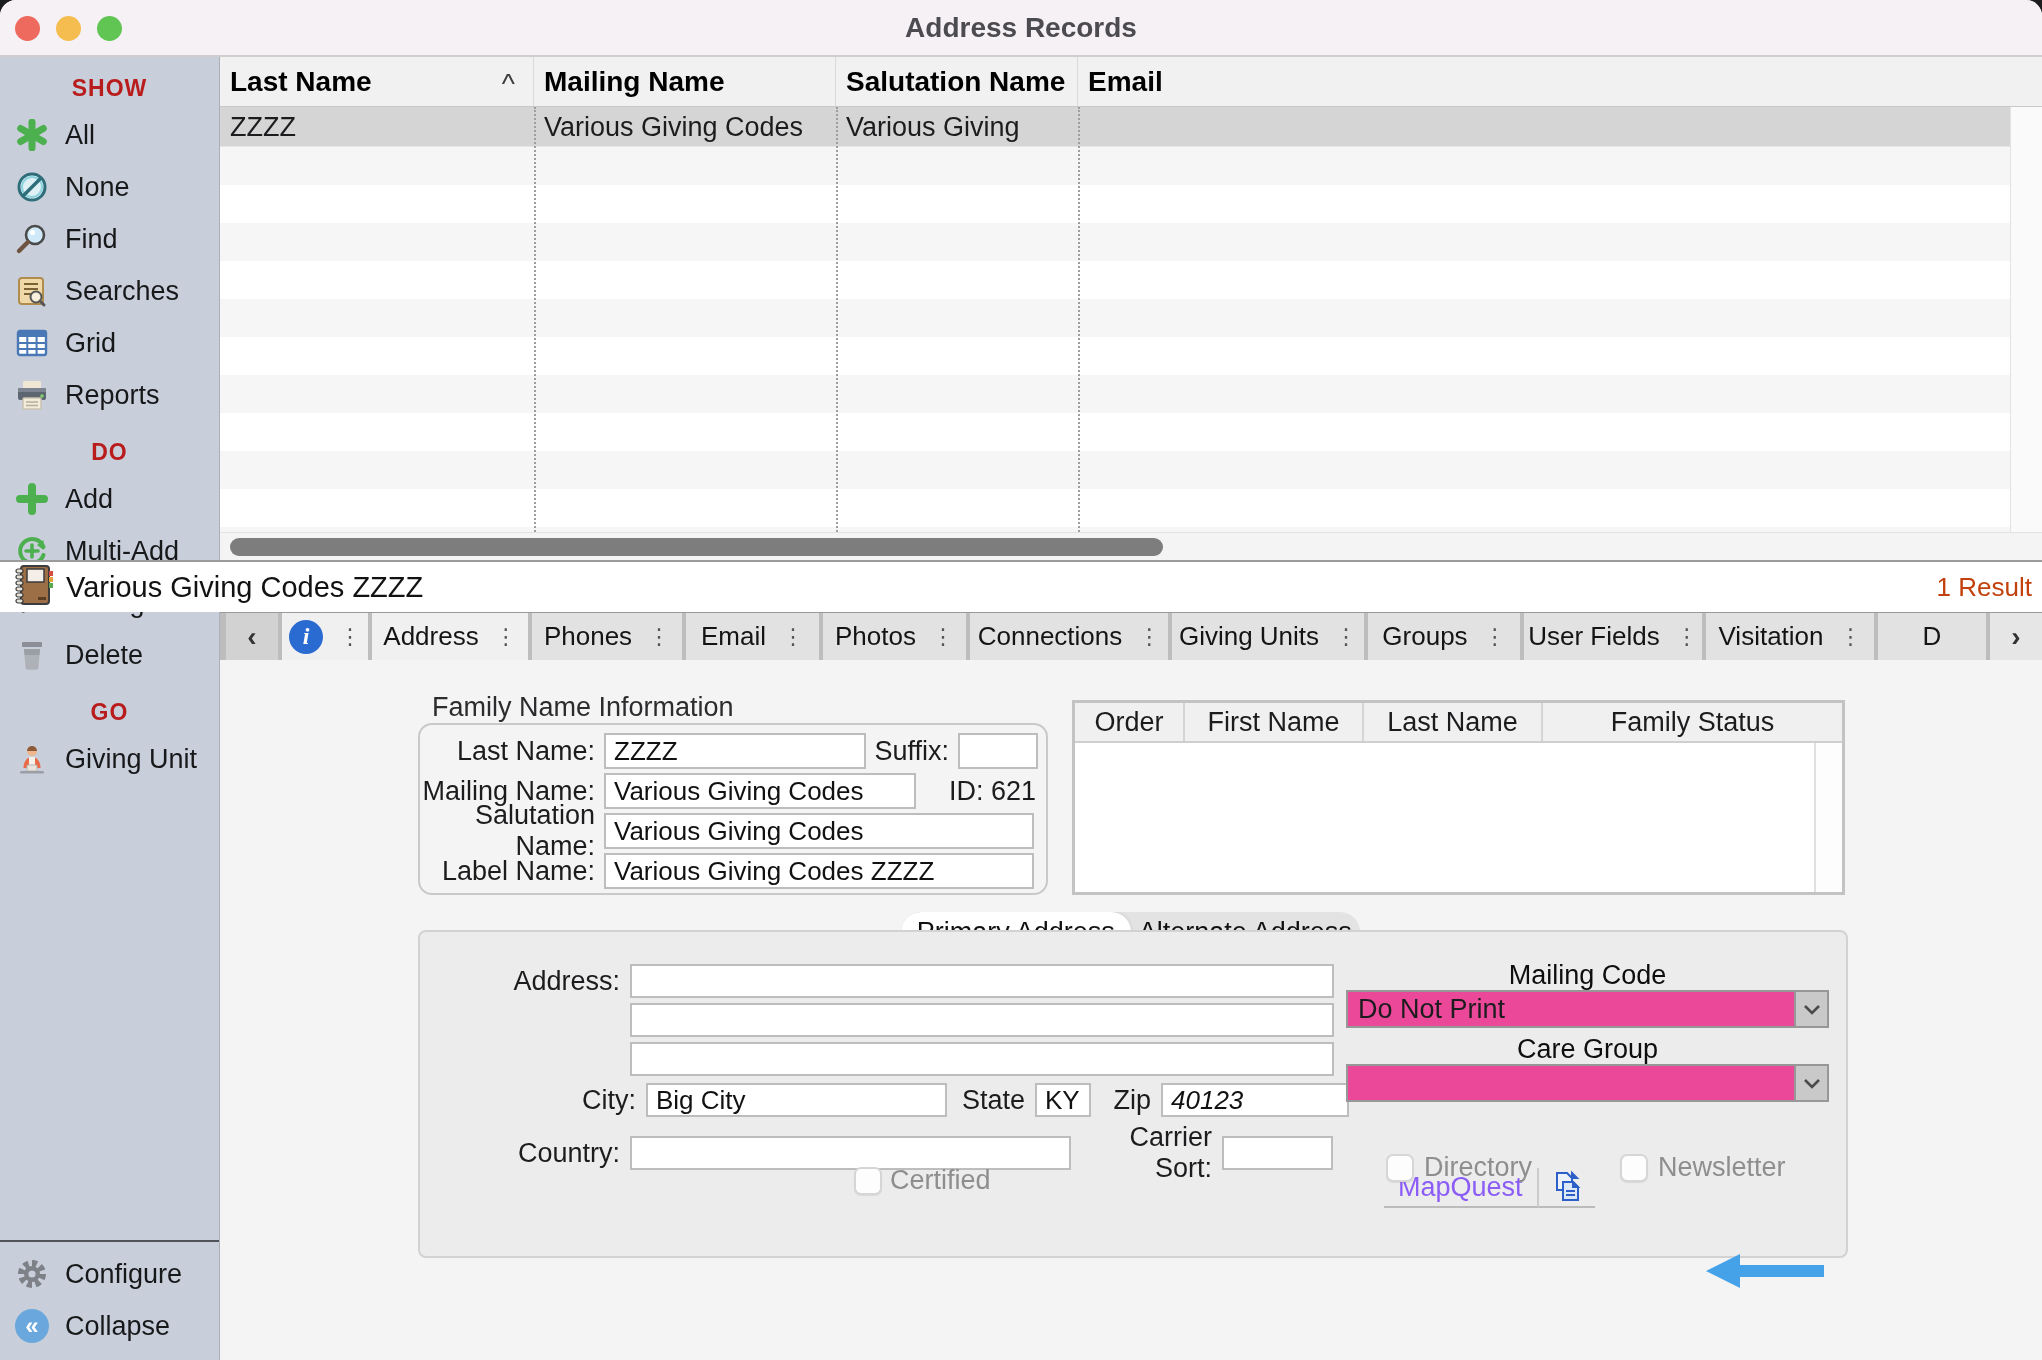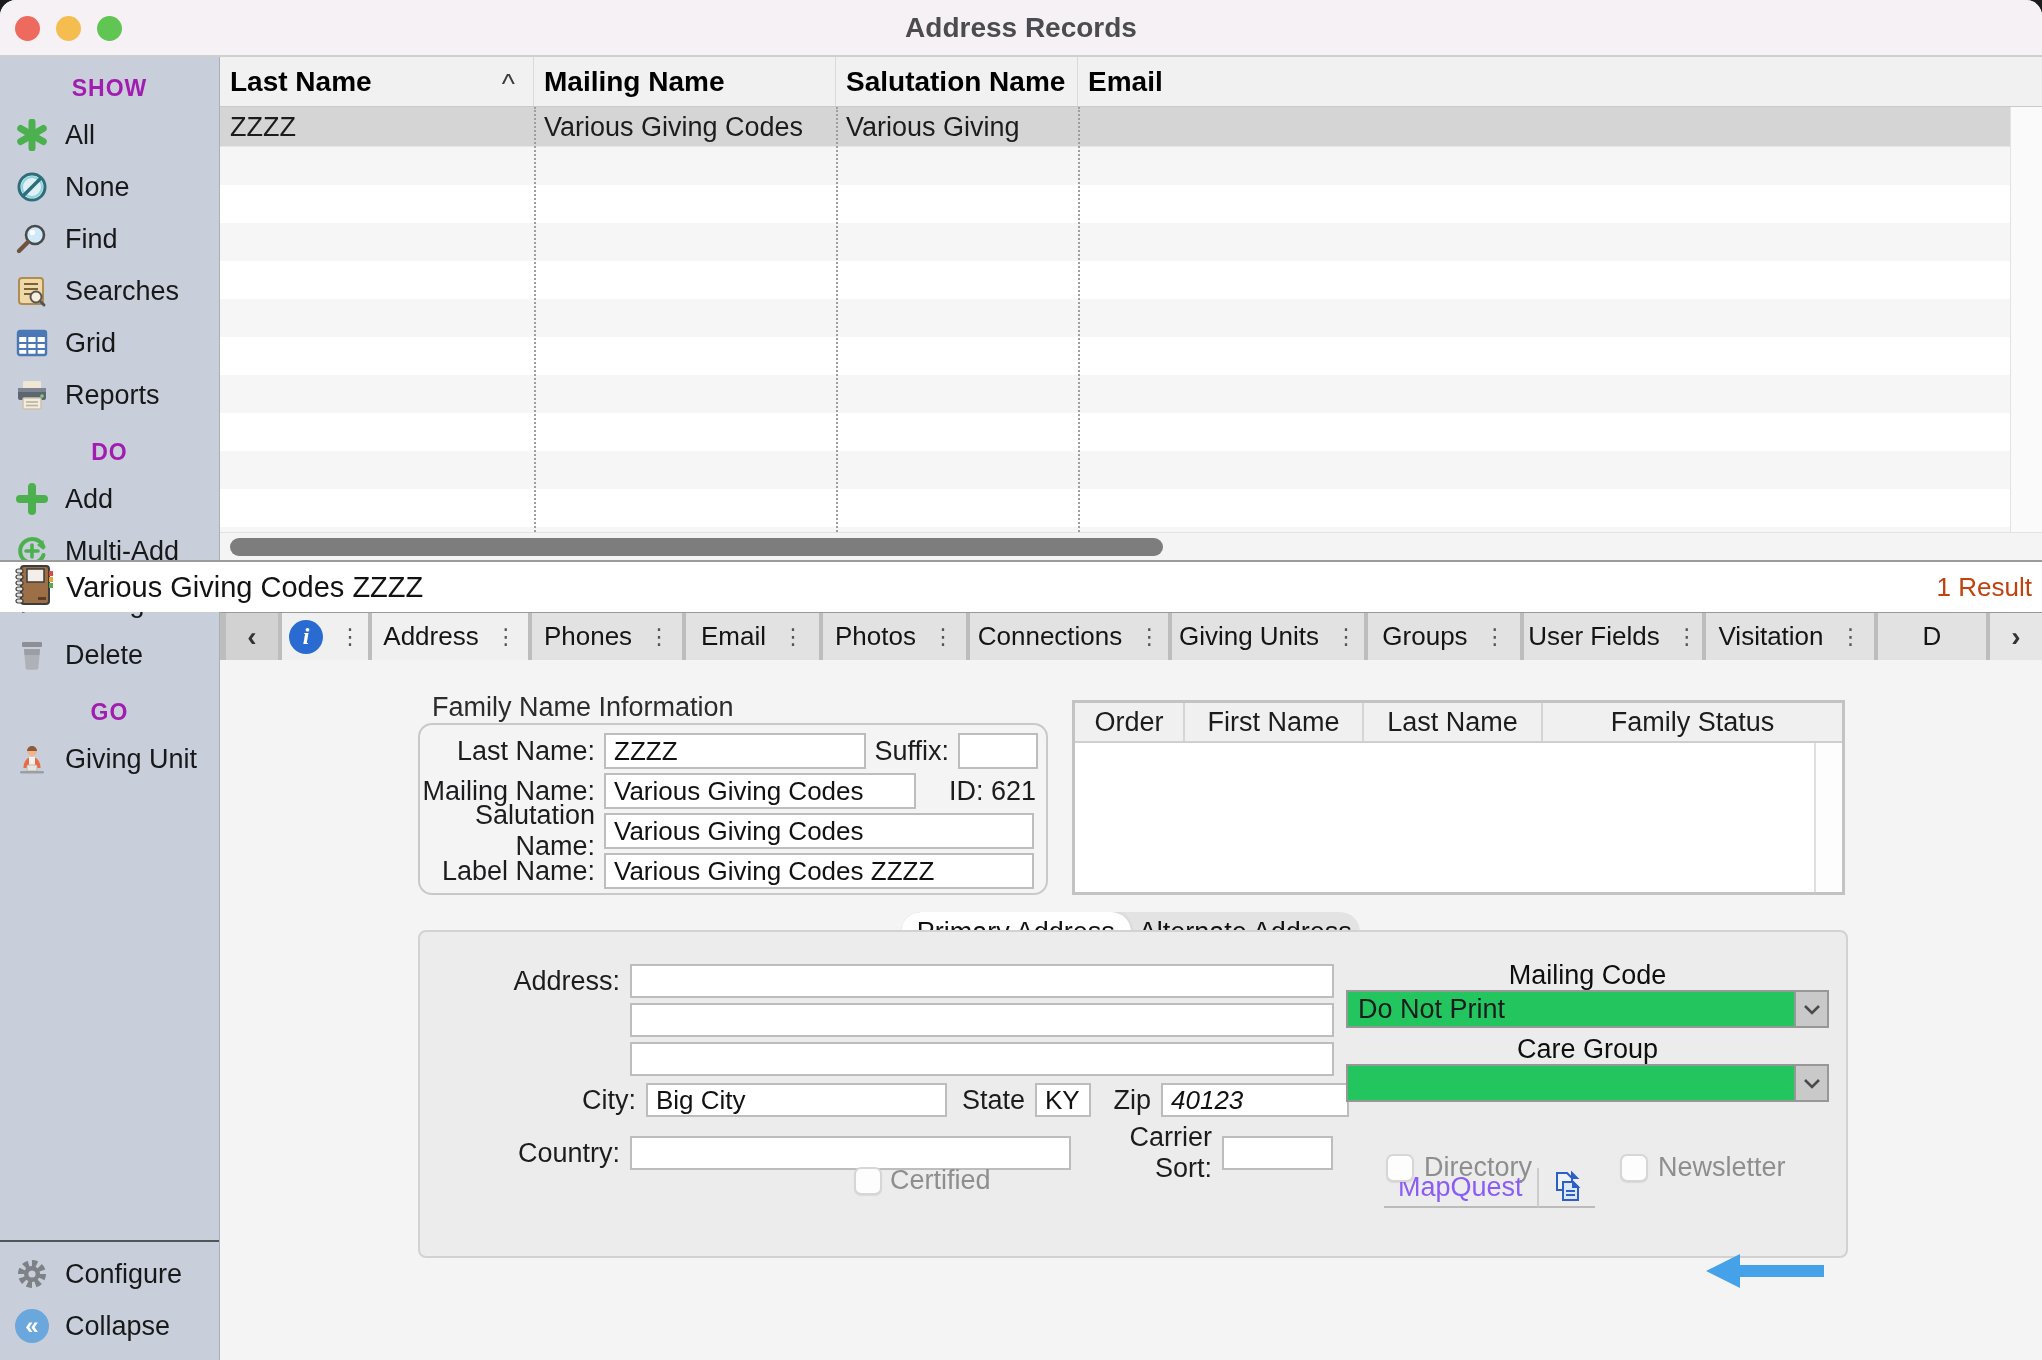--- a/index.html
+++ b/index.html
@@ -16,21 +16,21 @@
   .t-yellow { left:56px; background:#f5bd4f; }
   .t-green { left:97px; background:#61c554; }
   .win-title { position:absolute; left:0; right:0; top:0; height:55px; line-height:55px;
                text-align:center; font-size:28px; font-weight:bold; color:#4c4c50; }
 
   
   .sidebar { position:absolute; left:0; top:57px; width:220px; height:1303px;
              background:#c8cfda; border-right:1px solid #aab0ba; }
   .side-section { margin-top:10px; }
   .side-header { height:42px; line-height:42px; text-align:center; font-size:23px;
-                 font-weight:bold; color:#a21caf; letter-spacing:1px; }
+                 font-weight:bold; color:#b91c1c; letter-spacing:1px; }
   .side-item { height:52px; display:flex; align-items:center; cursor:default; }
   .side-item .ic { width:36px; height:36px; margin-left:14px; flex:none;
                    display:flex; align-items:center; justify-content:center; }
   .side-item .lbl { margin-left:15px; font-size:27px; color:#17181a; }
   .side-footer { position:absolute; left:0; bottom:0; width:100%;
                  border-top:2px solid #515459; padding:6px 0 8px 0; }
   .collapse-badge { width:34px; height:34px; border-radius:50%; background:#6aa7dc;
                     color:#fff; font-size:24px; font-weight:bold; display:flex;
                     align-items:center; justify-content:center; }
 
@@ -112,21 +112,21 @@
   .checkbox { width:28px; height:28px; border-radius:7px; background:#fdfdfd;
               border:2px solid #d6d6d6; box-shadow:0 1px 1px rgba(0,0,0,.08); flex:none; }
 
   .mapquest { position:absolute; left:964px; top:236px; display:flex; align-items:stretch; height:40px; }
   .mq-btn { font-size:27px; color:#8b5cf6; padding:0 14px; display:flex; align-items:center;
             border-bottom:2px solid #bbb; border-right:2px solid #ccc; }
   .mq-icon-btn { padding:0 10px; display:flex; align-items:center; border-bottom:2px solid #bbb; }
 
   
   .dd-label { position:absolute; font-size:27px; color:#0e0e0e; width:483px; text-align:center; }
-  .dropdown { position:absolute; width:483px; height:38px; background:#22c55e; border:2px solid #979797;
+  .dropdown { position:absolute; width:483px; height:38px; background:#ec4899; border:2px solid #979797;
               display:flex; align-items:center; }
   .dd-value { font-size:27px; padding-left:10px; flex:1; }
   .dd-btn { width:33px; height:34px; background:#c9c9c9; border-left:2px solid #979797;
             display:flex; align-items:center; justify-content:center; flex:none; }
   .cb-row { position:absolute; display:flex; align-items:center; gap:10px; }
   .cb-lbl { font-size:27px; color:#8e8e8e; }
 
   .blue-arrow { position:absolute; left:1286px; top:322px; z-index:5; }
 </style>
 </head>

